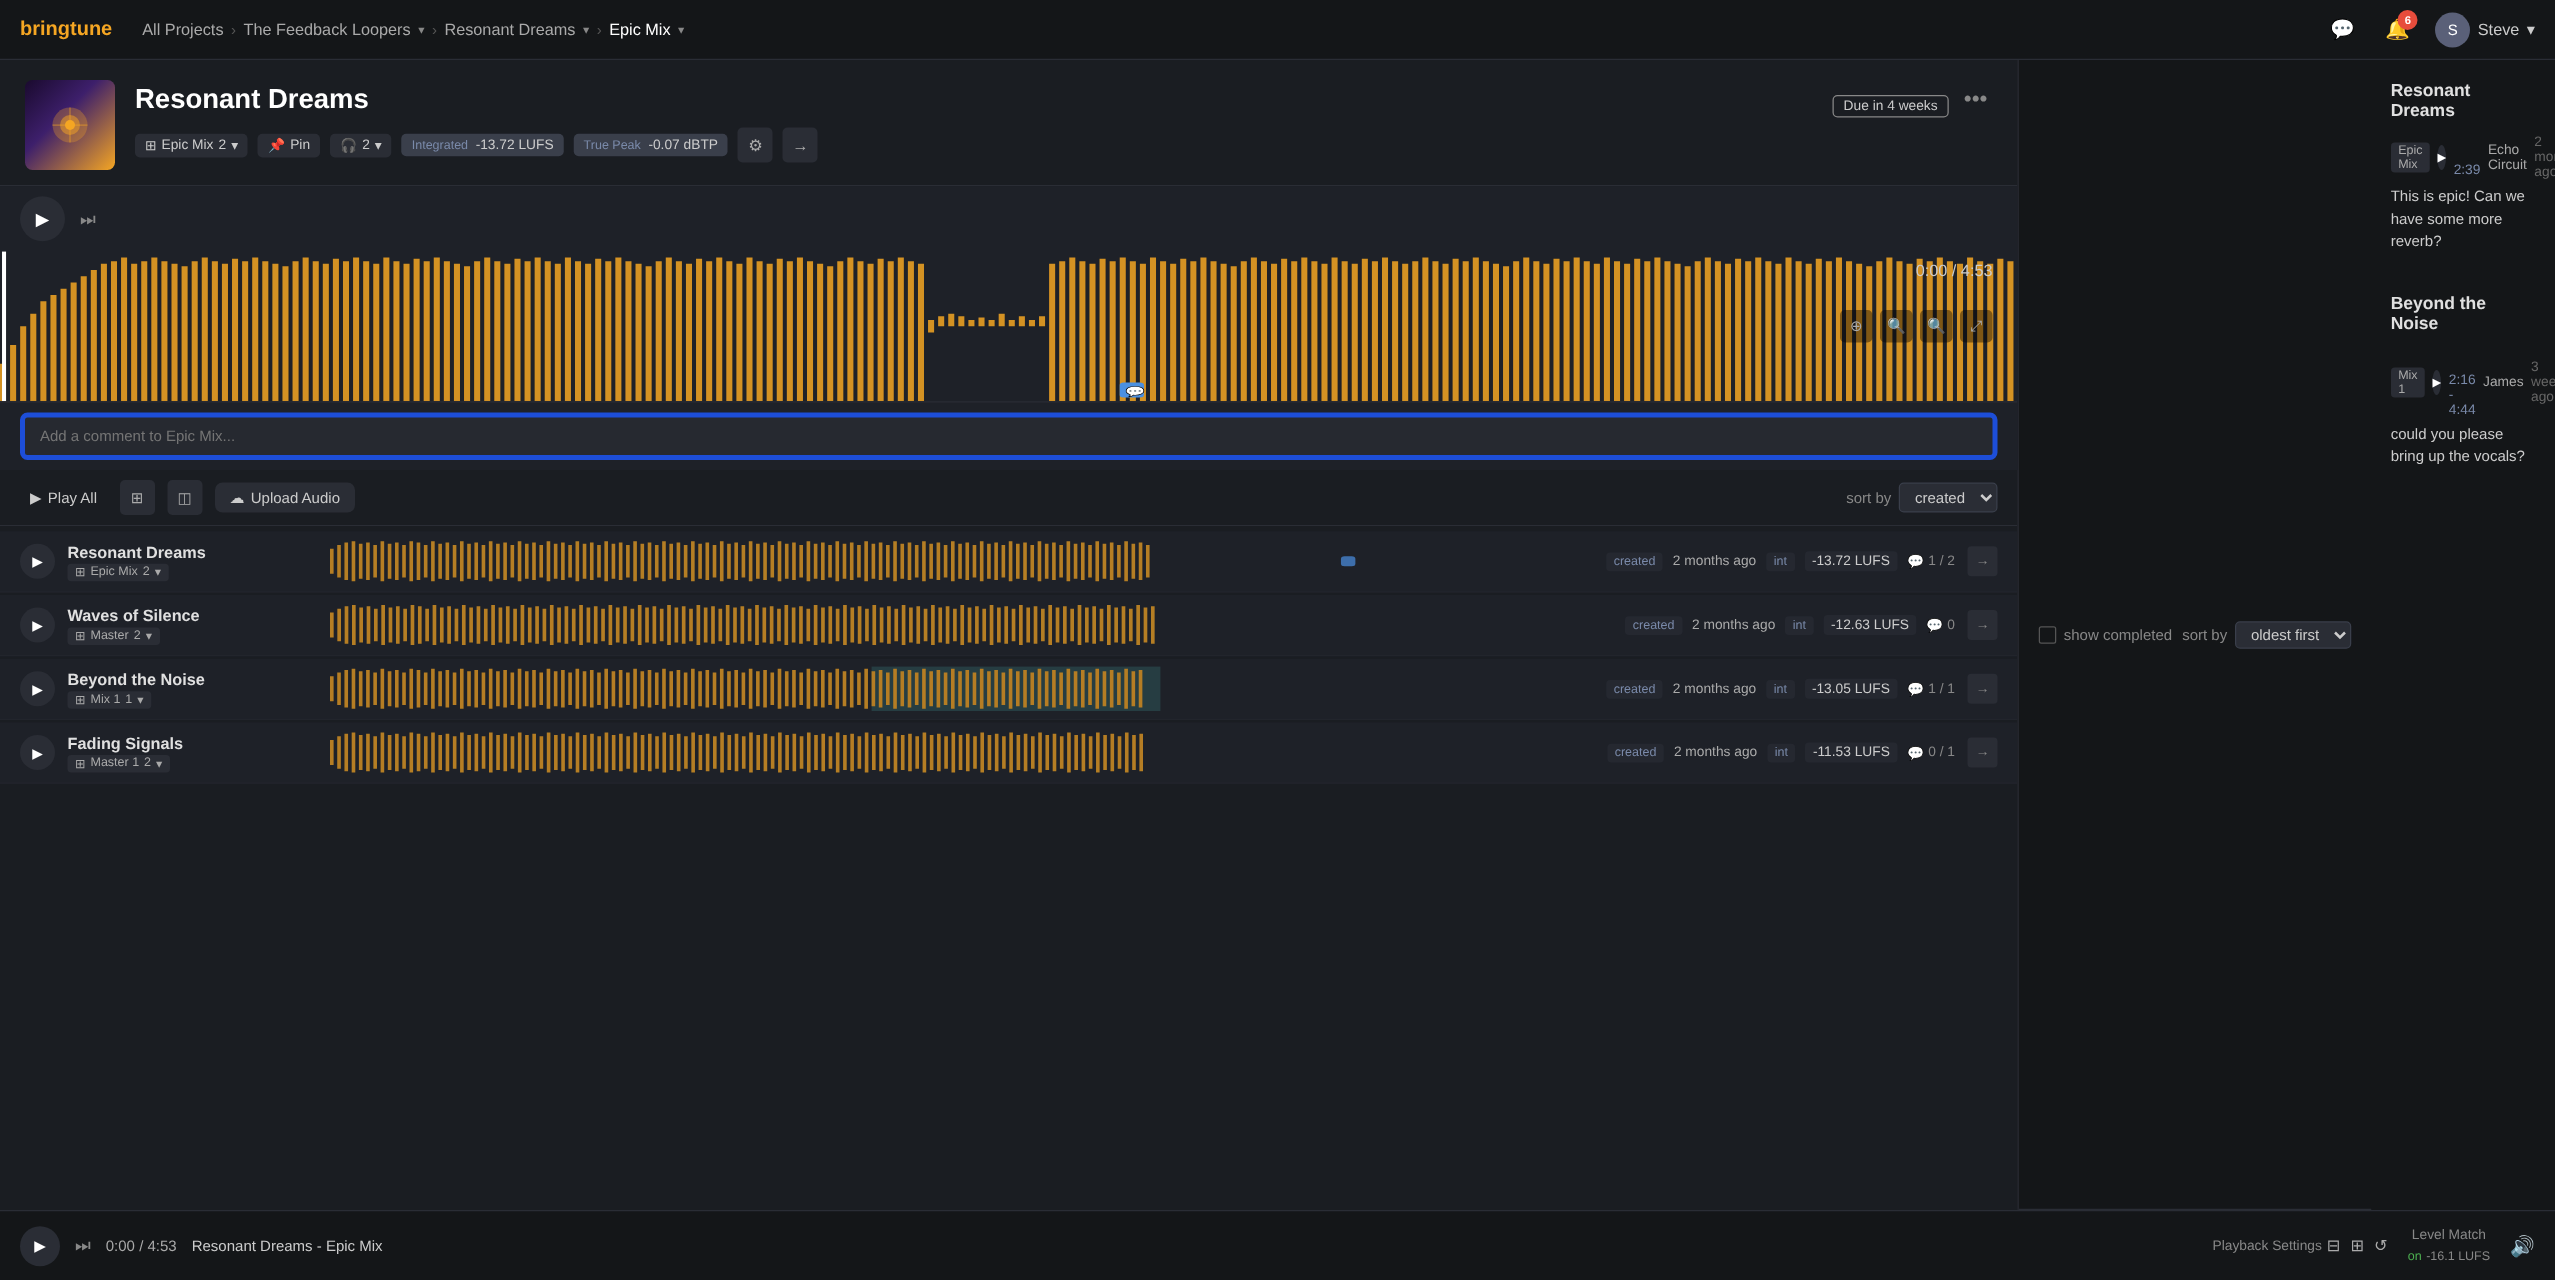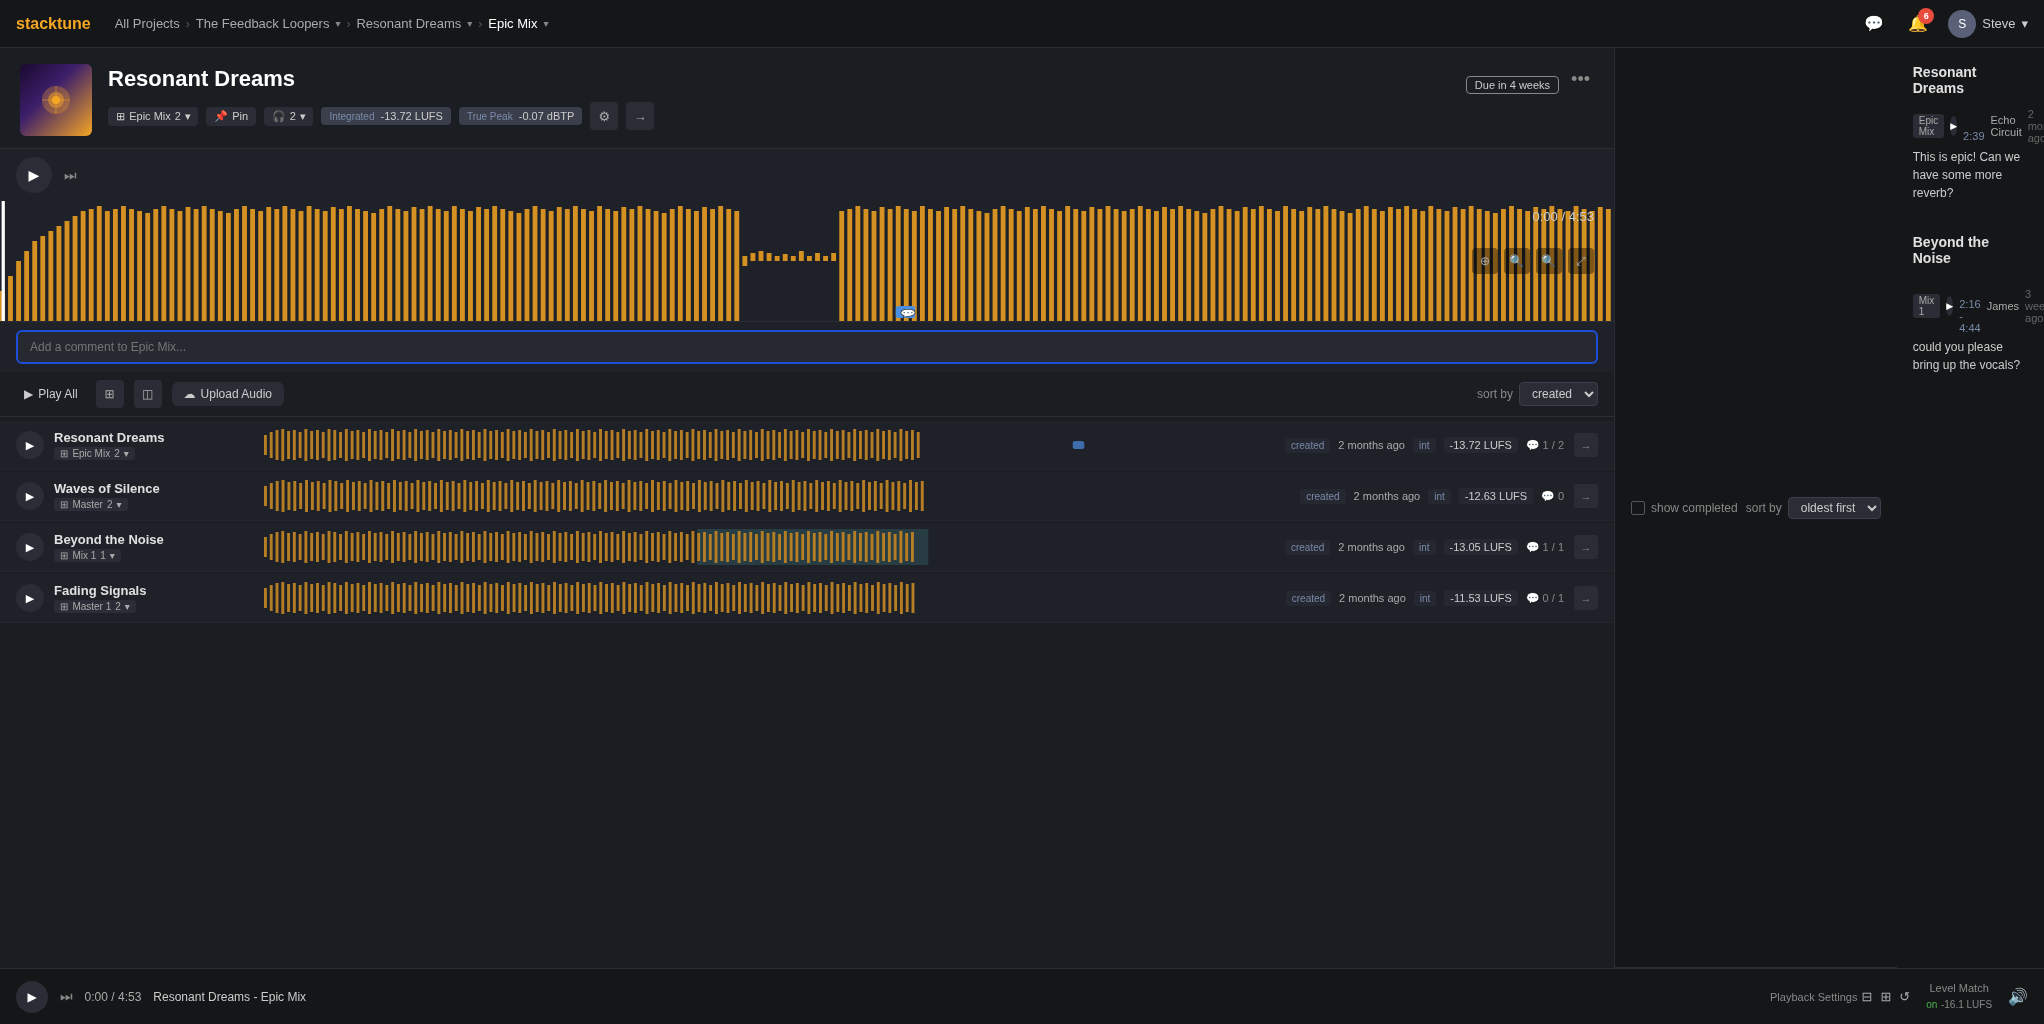--- a/index.html
+++ b/index.html
@@ -293,21 +293,21 @@
 
     
     .comment-input-bar {
       padding: 8px 16px;
       background: #1e2128;
       border-top: 1px solid #2a2d35;
     }
     .comment-input {
       width: 100%;
       background: #262930;
-      border: 2px solid #1d4ed8;
+      border: 4px solid #1d4ed8;
       border-radius: 6px;
       padding: 8px 12px;
       color: #888;
       font-size: 12px;
       outline: none;
     }
 
     
     .track-list-header {
       display: flex;
@@ -639,21 +639,21 @@
     }
 
     
     .waveform-svg { width: 100%; height: 100%; }
   </style>
 </head>
 <body>
 
 <nav class="top-nav">
   <div class="logo">
-    <span>stack</span><span style="color:#f5a623">tune</span>
+    <span>bring</span><span style="color:#f5a623">tune</span>
   </div>
   <div class="breadcrumb">
     <div class="breadcrumb-item">
       <span>All Projects</span>
     </div>
     <span class="breadcrumb-sep">›</span>
     <div class="breadcrumb-item">
       <span>The Feedback Loopers</span>
       <span class="breadcrumb-chevron">▾</span>
     </div>

